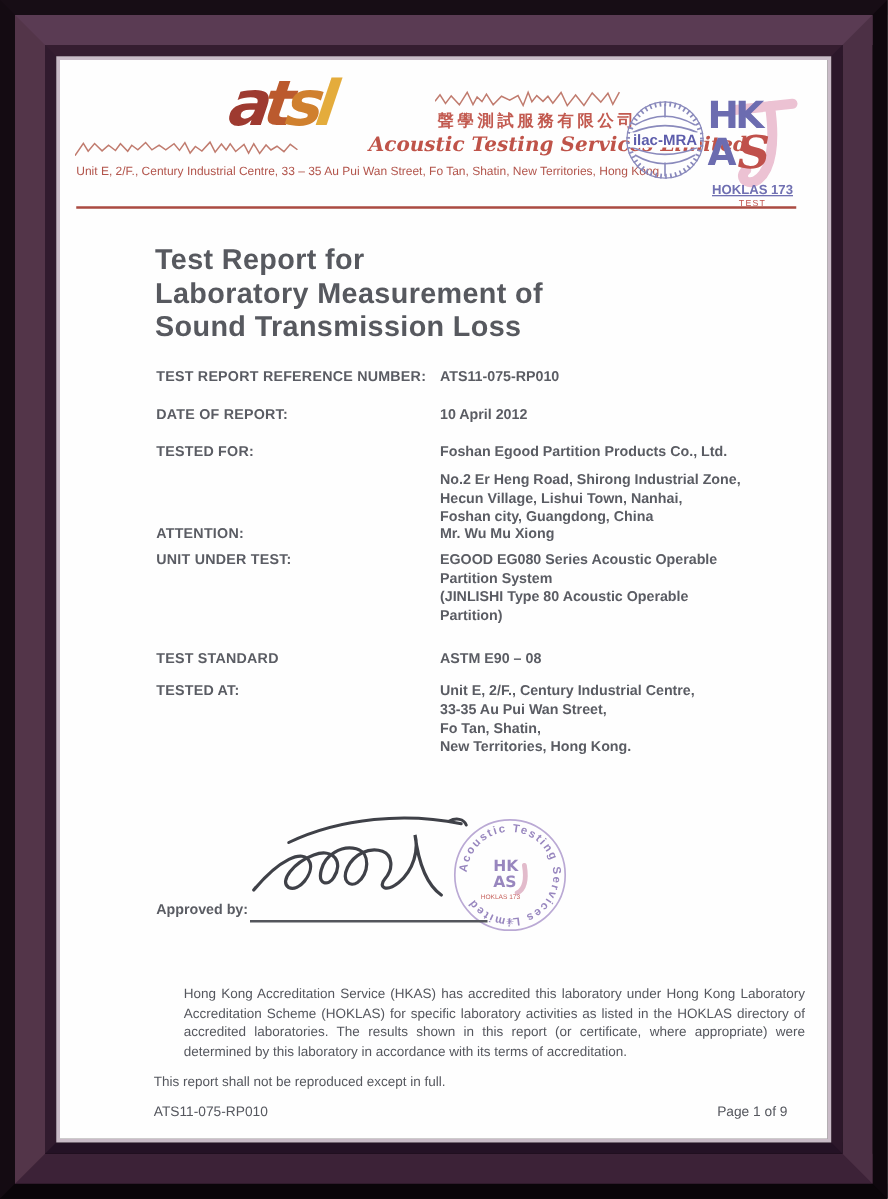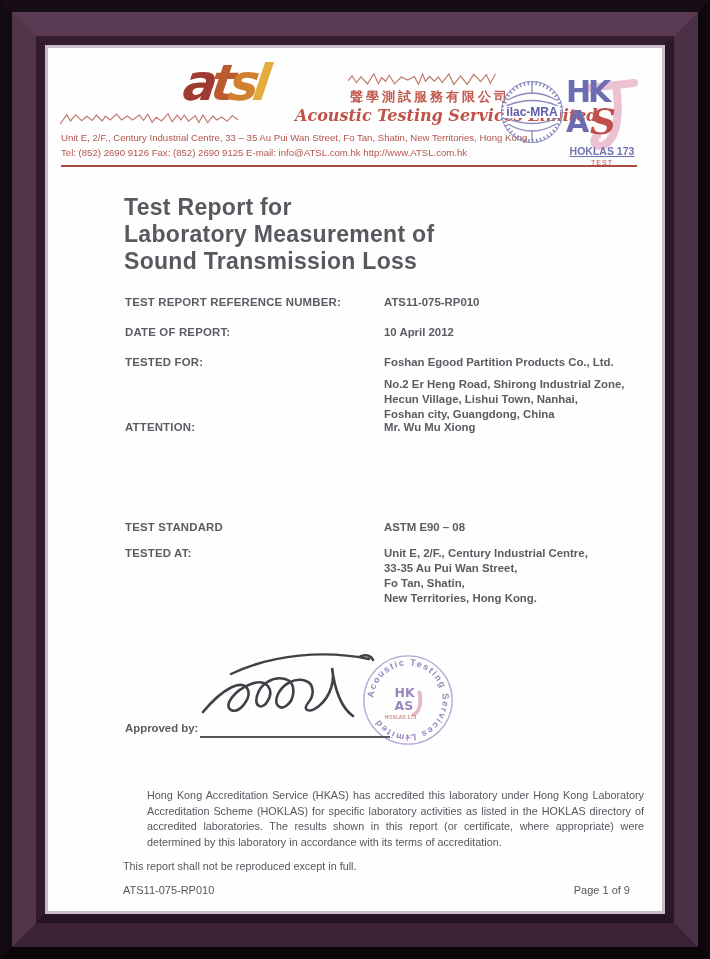--- a/index.html
+++ b/index.html
@@ -21,21 +21,21 @@
   .en-name{position:absolute;left:247px;top:58px;font:italic bold 16px "DejaVu Serif",serif;color:#bf5349;}
   .addr{position:absolute;left:13px;top:84px;font-size:9.6px;color:#b2544b;white-space:nowrap;}
   .tel{position:absolute;left:13px;top:99px;font-size:9.6px;color:#b2544b;white-space:nowrap;}
   .rule{position:absolute;left:13px;top:117px;width:576px;height:2px;background:#ab4b42;}
   .ilac{position:absolute;left:452px;top:32px;}
   .hkas{position:absolute;left:516px;top:24px;}
 
   
   .title{position:absolute;left:76px;top:146px;font-size:23px;font-weight:bold;color:#57595f;
          line-height:27px;letter-spacing:.3px;}
-  .row{position:absolute;left:77px;display:flex;font-size:11.4px;font-weight:bold;color:#5a5c63;line-height:15px;gap:32px;}
+  .row{position:absolute;left:77px;display:flex;font-size:11.4px;font-weight:bold;color:#5a5c63;line-height:15px;}
   .row .lbl{width:227px;flex:none;letter-spacing:.2px;}
   .row .val{width:276px;}
   .val-line{white-space:nowrap;}
   .val-multi{white-space:pre-line;}
   .r-ref{top:247px}.r-date{top:277px}.r-tf{top:307px}.r-tfa{top:329px}.r-att{top:372px}
   .r-unit{top:393px}.r-std{top:472px}.r-ta{top:498px}
 
   
   .stamp{position:absolute;left:312px;top:604px;opacity:.9;}
   .signature{position:absolute;left:145px;top:596px;}
@@ -67,21 +67,20 @@
       </svg>
     <svg class="zig" style="left:300px;top:24px" width="152" height="14">
         <polyline points="0,9.0 4.004483098631949,3.8 8.406834642592274,10.8 12.972561951713898,4.7 19.48279246850069,11.9 25.759540901873045,1.8 30.386756602854817,11.7 33.698292559337936,5.5 37.5783145416427,9.3 41.155325812359955,3.3 46.52698947513801,11.8 53.214473158220976,5.0 59.77677106288111,8.1 66.40782029899201,4.5 70.50950661697867,12.4 74.50268232706127,1.8 77.50901703047985,9.4 81.43452215308068,4.5 86.39196548629178,9.1 90.34415971177825,5.0 94.28480918998123,10.6 100.86191834037282,2.0 105.81896075597916,12.5 112.47092408848505,4.0 119.15939222609597,12.4 125.75960359850882,2.3 132.6345521987577,9.7 138.35205473255,2.6 142.24316175572724,11.5 147.50080496282357,1.7" fill="none" stroke="#c07b6e" stroke-width="1.2"></polyline>
       </svg>
 
     <div class="atsl"><span class="la">a</span><span class="lt">t</span><span class="ls">s</span><span class="ll">l</span></div>
 
     <div class="cn-name">聲學測試服務有限公司</div>
     <div class="en-name">Acoustic Testing Services Limited</div>
     <div class="addr">Unit E, 2/F., Century Industrial Centre, 33 – 35 Au Pui Wan Street, Fo Tan, Shatin, New Territories, Hong Kong</div>
-    <div class="tel">Tel: (852) 2690 9126     Fax: (852) 2690 9125     E-mail: info@ATSL.com.hk     http://www.ATSL.com.hk</div>
     <div class="rule"></div>
 
     <svg class="ilac" width="64" height="64" viewBox="0 0 64 64">
       <circle cx="32" cy="32" r="29" fill="none" stroke="#8a8abc" stroke-width="4" stroke-dasharray="1.4 2.6"></circle>
       <circle cx="32" cy="32" r="30.5" fill="none" stroke="#8a8abc" stroke-width="1"></circle>
       <path d="M8,20 Q32,6 56,20" fill="none" stroke="#8a8abc" stroke-width="1.3"></path>
       <path d="M6,26 Q32,15 58,26" fill="none" stroke="#8a8abc" stroke-width="1.3"></path>
       <path d="M8,44 Q32,58 56,44" fill="none" stroke="#8a8abc" stroke-width="1.3"></path>
       <path d="M6,38 Q32,49 58,38" fill="none" stroke="#8a8abc" stroke-width="1.3"></path>
       <line x1="32" y1="3" x2="32" y2="14" stroke="#8a8abc" stroke-width="1.3"></line>
@@ -121,20 +120,27 @@
     <div class="row r-tfa">
       <div class="lbl"></div>
       <div class="val val-multi">No.2 Er Heng Road, Shirong Industrial Zone,
 Hecun Village, Lishui Town, Nanhai,
 Foshan city, Guangdong, China</div>
     </div>
     <div class="row r-att">
       <div class="lbl">ATTENTION:</div>
       <div class="val val-line">Mr. Wu Mu Xiong</div>
     </div>
+    <div class="row r-unit">
+      <div class="lbl">UNIT UNDER TEST:</div>
+      <div class="val val-multi">EGOOD EG080 Series Acoustic Operable
+Partition System
+(JINLISHI Type 80 Acoustic Operable
+Partition)</div>
+    </div>
     <div class="row r-std">
       <div class="lbl">TEST STANDARD</div>
       <div class="val val-line">ASTM E90 – 08</div>
     </div>
     <div class="row r-ta">
       <div class="lbl">TESTED AT:</div>
       <div class="val val-multi">Unit E, 2/F., Century Industrial Centre,
 33-35 Au Pui Wan Street,
 Fo Tan, Shatin,
 New Territories, Hong Kong.</div>

